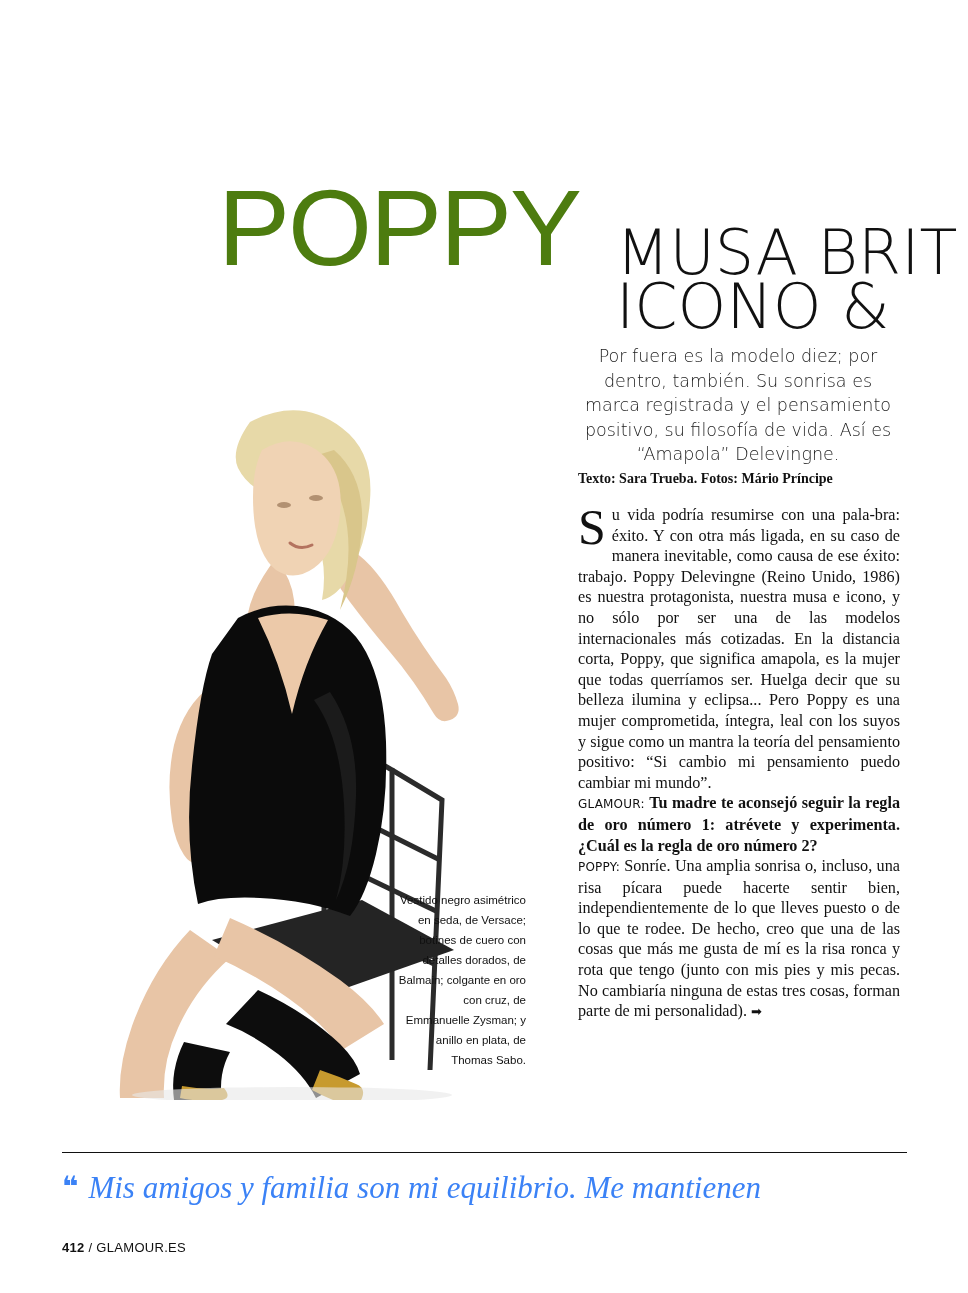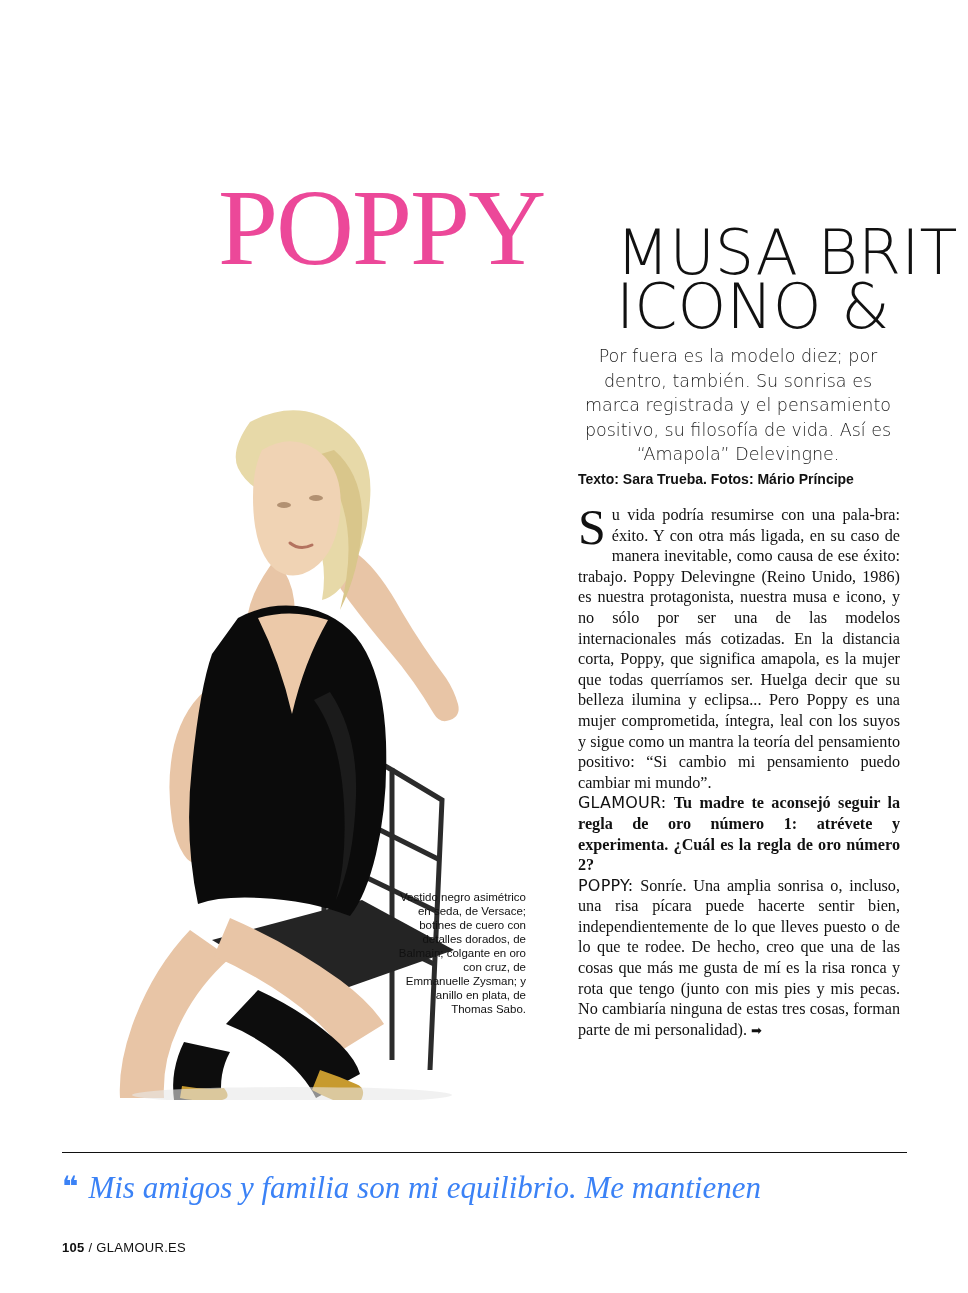--- a/index.html
+++ b/index.html
@@ -26,26 +26,26 @@
     position: absolute;
     left: 218px;
     top: 178px;
     width: 685px;
     height: 160px;
   }
   .title-main {
     position: absolute;
     left: 0;
     top: 0;
-    font-family: Liberation Serif, serif;
+    font-family: Liberation Sans, sans-serif;
     font-weight: 300;
     font-size: 108px;
     letter-spacing: -2px;
     line-height: 100px;
-    color: #ec4899;
+    color: #4d7c0f;
     white-space: nowrap;
   }
   .title-sub {
     position: absolute;
     left: 398px;
     top: 48px;
     font-family: "DejaVu Sans", sans-serif;
     font-weight: 300;
     font-size: 62px;
     line-height: 54px;
@@ -66,21 +66,21 @@
     font-size: 17.5px;
     line-height: 24.5px;
     color: #1a1a1a;
     text-align: center;
   }
   .credit {
     position: absolute;
     left: 578px;
     top: 470px;
     width: 330px;
-    font-family: Liberation Sans, sans-serif;
+    font-family: Liberation Serif, serif;
     font-weight: bold;
     font-size: 14px;
     line-height: 18px;
     color: #111;
   }
 
   
   .photo {
     position: absolute;
     left: 62px;
@@ -94,21 +94,21 @@
 
   
   .caption {
     position: absolute;
     left: 398px;
     top: 890px;
     width: 128px;
     text-align: right;
     font-family: "Liberation Sans", sans-serif;
     font-size: 11.5px;
-    line-height: 14px;
+    line-height: 20px;
     color: #111;
   }
 
   
   .bodycol {
     position: absolute;
     left: 578px;
     top: 505px;
     width: 322px;
     font-family: "Liberation Serif", serif;
@@ -122,21 +122,21 @@
   .dropcap {
     float: left;
     font-family: "Liberation Serif", serif;
     font-size: 50px;
     line-height: 40px;
     padding: 2px 6px 0 0;
     font-weight: normal;
   }
   .speaker {
     font-family: "DejaVu Sans", sans-serif;
-    font-size: 16px;
+    font-size: 12px;
     letter-spacing: 0.2px;
   }
   .qtext {
     font-family: Liberation Serif, serif;
     font-weight: bold;
   }
   .arrow { font-family: "DejaVu Sans", sans-serif; font-size: 13px; }
 
   
   .rule {
@@ -258,16 +258,16 @@
     <p><span class="speaker">POPPY:</span> <span>Sonríe. Una amplia sonrisa o, incluso, una risa pícara puede hacerte sentir bien, independientemente de lo que lleves puesto o de lo que te rodee. De hecho, creo que una de las cosas que más me gusta de mí es la risa ronca y rota que tengo (junto con mis pies y mis pecas. No cambiaría ninguna de estas tres cosas, forman parte de mi personalidad).</span> <span class="arrow">➡</span></p>
   </div>
 
   <div class="rule"></div>
 
   <div class="pullquote">
     <span class="quote-mark">❝</span><span>Mis amigos y familia son mi equilibrio. Me mantienen</span>
   </div>
 
   <div class="folio">
-    <b>105</b><span> / </span><span>GLAMOUR.ES</span>
+    <b>412</b><span> / </span><span>GLAMOUR.ES</span>
   </div>
 
 </div>
 
 </body></html>

